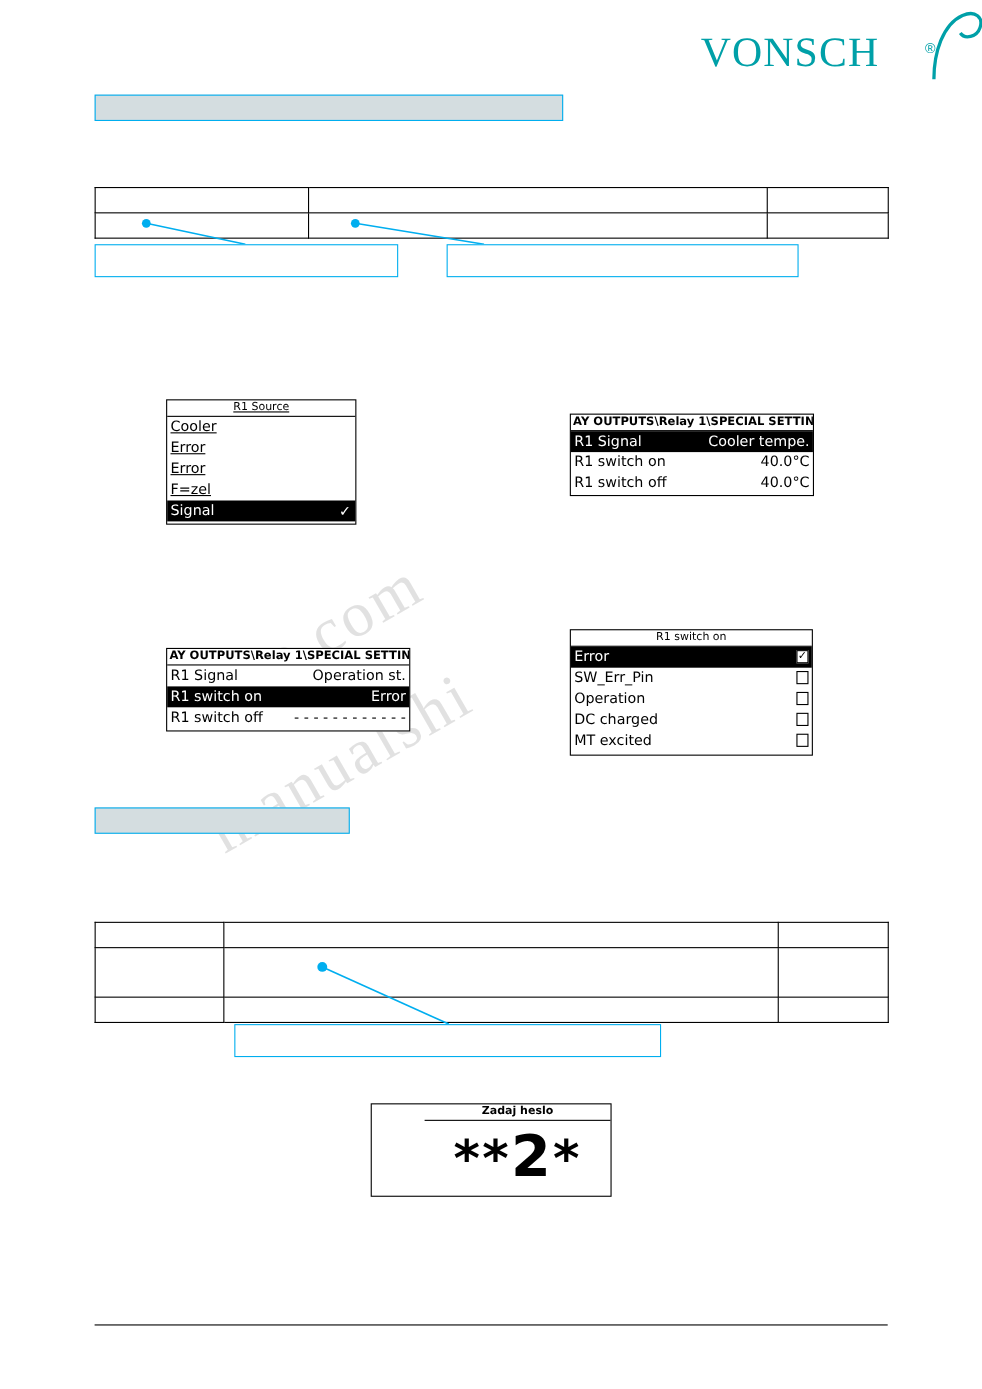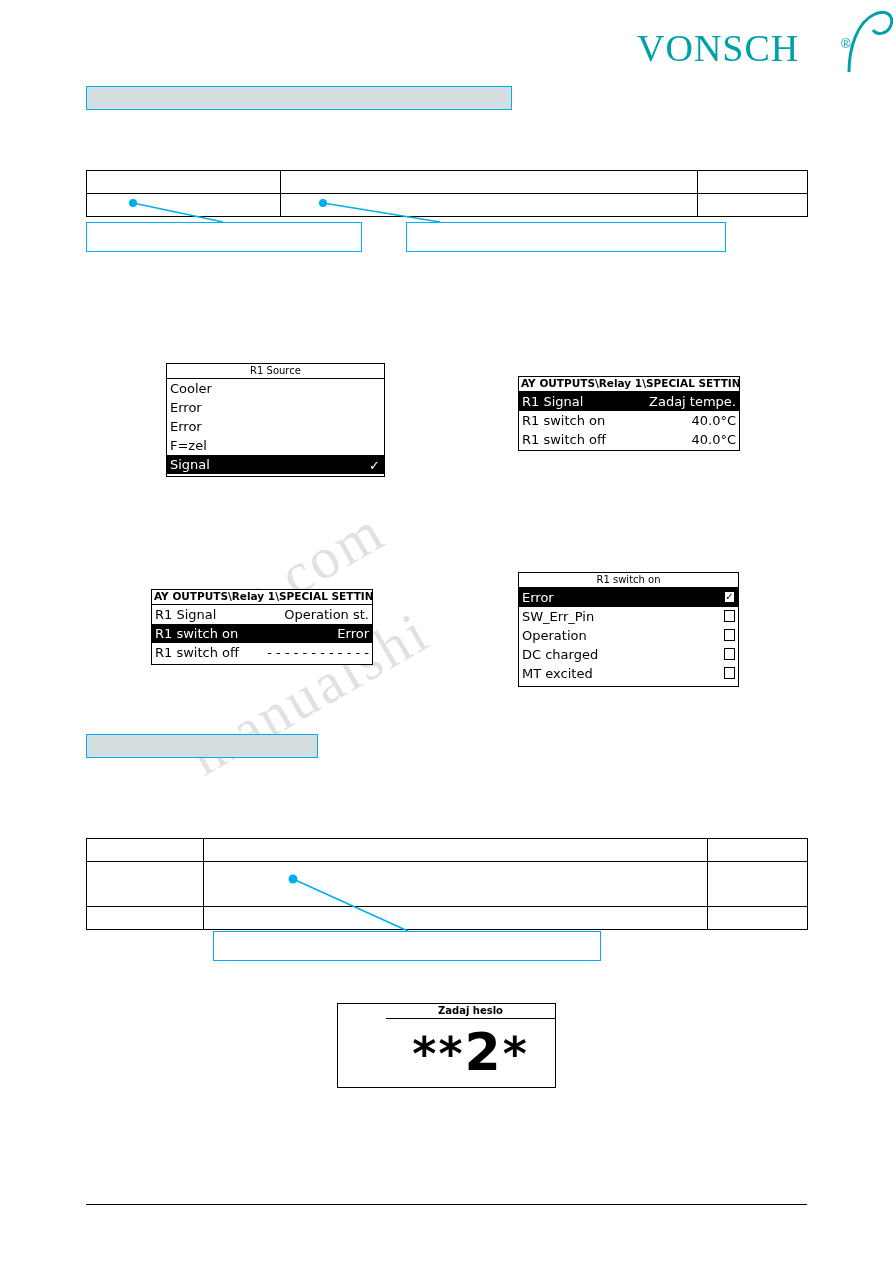--- a/index.html
+++ b/index.html
@@ -162,21 +162,21 @@
     background: #ffffff;
   }
   .lcd-tick {
     position: absolute;
     right: 4px;
     top: 1px;
     font-size: 13px;
   }
 
   
-  #lcd-r1source { left: 166px; top: 363px; width: 219px; height: 114px; }
+  #lcd-r1source { left: 151px; top: 363px; width: 173px; height: 114px; text-decoration: underline; }
   #lcd-special-r1 { left: 518px; top: 376px; width: 222px; height: 75px; }
   #lcd-special-r1b { left: 151px; top: 589px; width: 222px; height: 76px; }
   #lcd-switchon { left: 518px; top: 572px; width: 221px; height: 115px; }
   #lcd-password { left: 337px; top: 1003px; width: 219px; height: 85px; padding-left: 48px; }
 
   #lcd-password .pwd {
     text-align: center;
     font-size: 46px;
     line-height: 66px;
     letter-spacing: 2px;
@@ -313,21 +313,21 @@
     <div class="lcd-row sel">
       <span>Signal</span>
       <span class="lcd-tick">✓</span>
     </div>
   </div>
 
   <div class="lcd" id="lcd-special-r1">
     <div class="lcd-title bold">AY OUTPUTS\Relay 1\SPECIAL SETTING R1</div>
     <div class="lcd-row sel">
       <span>R1 Signal</span>
-      <span class="right">Zadaj tempe.</span>
+      <span class="right">Cooler tempe.</span>
     </div>
     <div class="lcd-row">
       <span>R1 switch on</span>
       <span class="right">40.0°C</span>
     </div>
     <div class="lcd-row">
       <span>R1 switch off</span>
       <span class="right">40.0°C</span>
     </div>
   </div>

